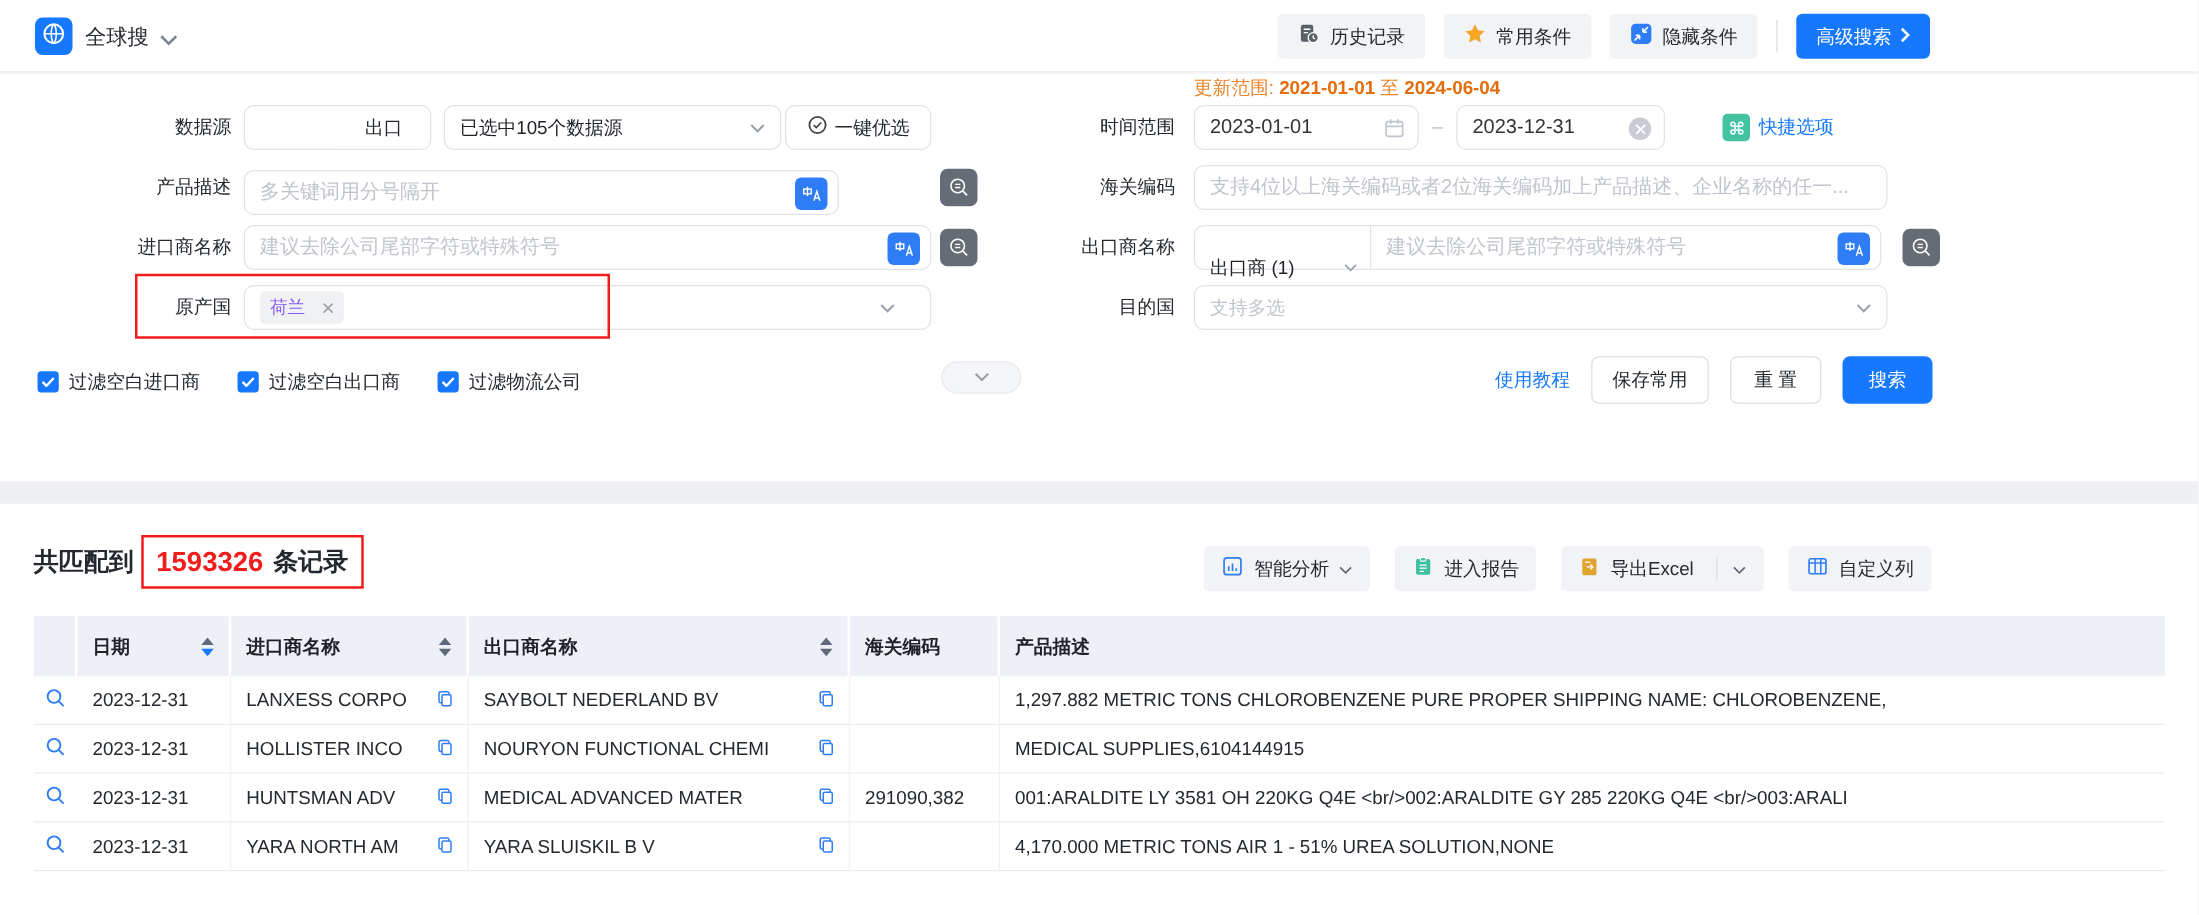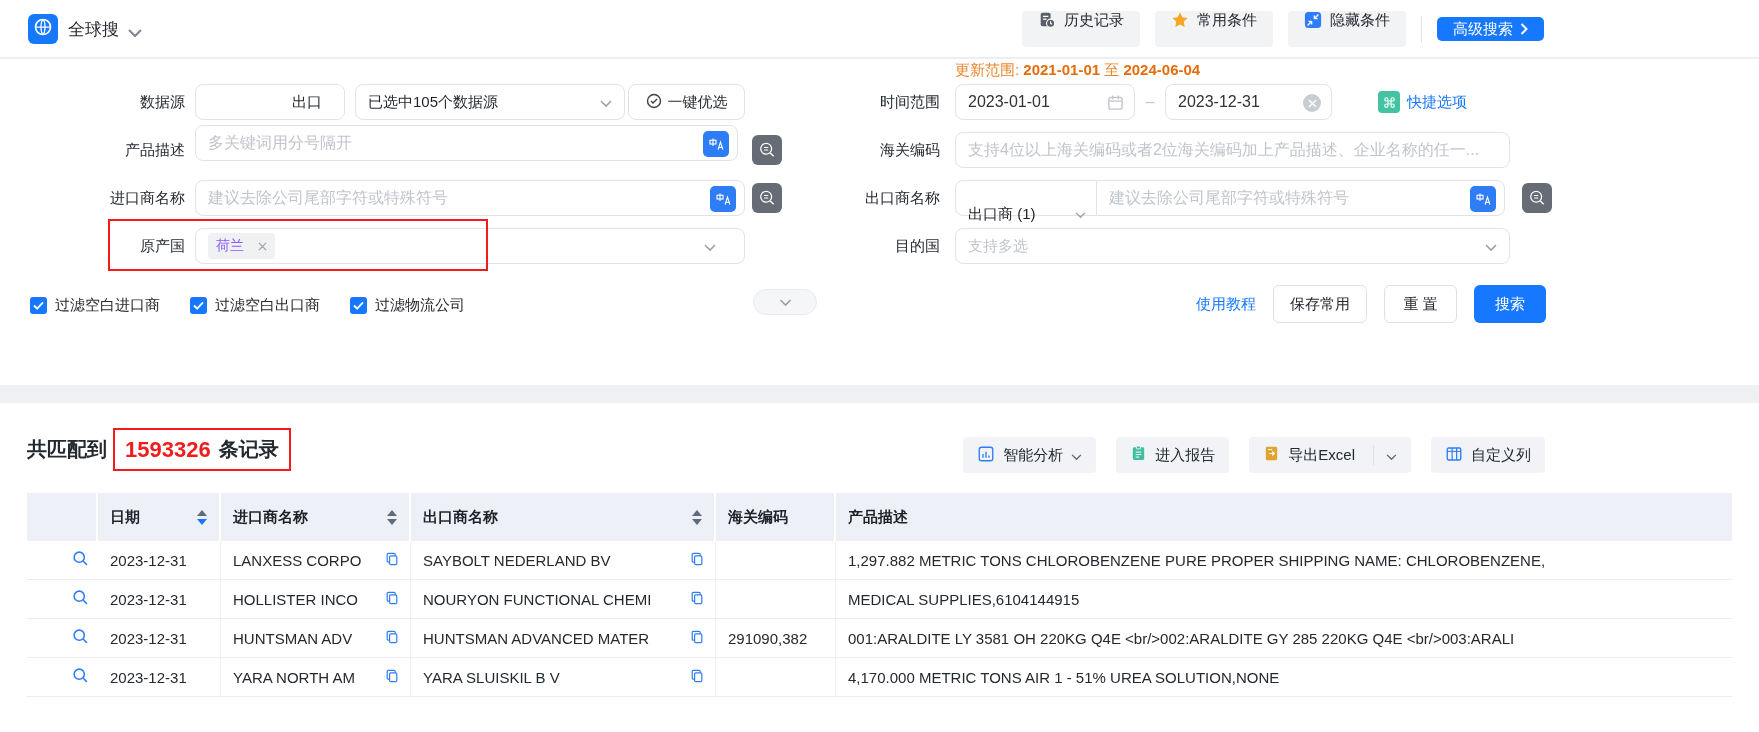--- a/index.html
+++ b/index.html
@@ -8,23 +8,23 @@
 
   
   .topbar { position:absolute; top:0; left:0; width:100%; height:58px; background:#fff;
             border-bottom:1px solid #ebedf0; display:flex; align-items:center; }
   .app-logo { position:absolute; left:28px; top:14px; width:30px; height:30px; border-radius:6px;
               background:#1677ff; display:flex; align-items:center; justify-content:center; }
   .app-title { position:absolute; left:68px; top:18px; font-size:17px; color:#24292f; }
   .app-caret { position:absolute; left:128px; top:24px; }
   .topbar-right { position:absolute; right:215px; top:11px; display:flex; align-items:center; gap:15px; }
   .pill { height:36px; background:#f2f3f5; border:none; border-radius:4px; padding:0 16px;
-          display:flex; align-items:flex-start; gap:8px; font-size:15px; color:#24292f; cursor:pointer; }
+          display:flex; align-items:center; gap:8px; font-size:15px; color:#24292f; cursor:pointer; }
   .v-divider { width:1px; height:26px; background:#dcdfe4; }
-  .btn-primary { height:24px; background:#1677ff; color:#fff; border:none; border-radius:5px;
+  .btn-primary { height:36px; background:#1677ff; color:#fff; border:none; border-radius:5px;
                  padding:0 16px; font-size:15px; display:flex; align-items:center; gap:7px; cursor:pointer; }
 
   
   .form-card { position:absolute; top:59px; left:0; width:100%; height:326px; background:#fff; }
   .lbl { position:absolute; width:160px; text-align:right; font-size:15px; color:#24292f; line-height:36px; }
   .lbl.left { left:25px; }
   .lbl.right { left:780px; width:160px; }
   .update-range { position:absolute; top:2px; left:955px; font-size:15px; color:#e8872e; }
   .update-range b { color:#e56c0a; font-weight:bold; }
   .ipt, .sel { border:1px solid #e0e3e8; border-radius:8px; height:36px; background:#fff;
@@ -79,21 +79,21 @@
   .count-box { border:2px solid #f21c1c; padding:6px 10px; display:flex; align-items:center; gap:8px; }
   .count-num { font-size:22px; font-weight:bold; color:#f21c1c; }
   .count-suffix { font-size:20px; font-weight:bold; color:#24292f; }
   .res-toolbar { position:absolute; right:214px; top:34px; display:flex; align-items:center; gap:20px; }
   .tool-pill { height:36px; background:#f1f3f6; border:none; border-radius:4px; padding:0 14px;
                display:flex; align-items:center; gap:8px; font-size:15px; color:#24292f; cursor:pointer; }
   .tool-pill .seg-div { width:1px; height:20px; background:#dcdfe4; margin:0 4px 0 10px; }
 
   
   .grid { position:absolute; left:27px; right:27px; top:90px; }
-  .trow { display:flex;padding-left:36px; }
+  .trow { display:flex; }
   .thead { background:#edf0f6; height:48px; }
   .thead .cell { display:flex; align-items:center; font-weight:bold; font-size:15px;
                  border-right:2px solid #fff; position:relative; }
   .tbody-row { height:39px; border-bottom:1px solid #e9ecf0; }
   .tbody-row .cell { display:flex; align-items:center; font-size:15px; color:#24292f;
                      border-right:1px solid #eef1f5; overflow:hidden; white-space:nowrap; }
   .cell { padding:0 12px; }
   .c0 { width:35px; padding:0; justify-content:center; border-right-width:0 !important; }
   .thead .c0 { border-right-width:2px !important; }
   .c1 { width:123px; }
@@ -232,21 +232,21 @@
               <circle cx="7" cy="17" r="2.6"></circle>
               <circle cx="17" cy="17" r="2.6"></circle>
               <path d="M9.6 9.6h4.8v4.8H9.6z"></path>
             </g>
           </svg>
       </span>
       <span>快捷选项</span>
     </div>
 
     <div class="lbl left" style="top:73px;">产品描述</div>
-    <div class="ipt" style="top:66px; left:195px; width:543px;align-items:flex-end;">
+    <div class="ipt" style="top:77px; left:195px; width:476px;align-items:flex-end;">
       <input placeholder="多关键词用分号隔开" style="">
       <span class="translate-badge">
         <svg width="18" height="18" viewBox="0 0 24 24">
             <g stroke="#fff" stroke-width="1.5" fill="none">
               <rect x="4" y="7" width="8" height="5"></rect>
               <path d="M8 4.5v10"></path>
               <path d="M14.8 19.5L18 9.5l3.2 10M15.8 16.5h4.4"></path>
             </g>
           </svg>
       </span>
@@ -558,21 +558,21 @@
         <div class="cell c2 name-cell">
           <span class="clip">HUNTSMAN ADV</span>
           <span class="copy">
             <svg width="16" height="16" viewBox="0 0 20 20">
                 <rect x="7" y="6" width="9" height="11" rx="1.5" fill="none" stroke="#2f7df6" stroke-width="1.5"></rect>
                 <path d="M7 14H5.5A1.5 1.5 0 0 1 4 12.5v-8A1.5 1.5 0 0 1 5.5 3h7A1.5 1.5 0 0 1 14 4.5V6" fill="none" stroke="#2f7df6" stroke-width="1.5"></path>
               </svg>
           </span>
         </div>
         <div class="cell c3 name-cell">
-          <span class="clip">HUNTSMAN ADVANCED MATER</span>
+          <span class="clip">MEDICAL ADVANCED MATER</span>
           <span class="copy">
             <svg width="16" height="16" viewBox="0 0 20 20">
                 <rect x="7" y="6" width="9" height="11" rx="1.5" fill="none" stroke="#2f7df6" stroke-width="1.5"></rect>
                 <path d="M7 14H5.5A1.5 1.5 0 0 1 4 12.5v-8A1.5 1.5 0 0 1 5.5 3h7A1.5 1.5 0 0 1 14 4.5V6" fill="none" stroke="#2f7df6" stroke-width="1.5"></path>
               </svg>
           </span>
         </div>
         <div class="cell c4">291090,382</div>
         <div class="cell c5">001:ARALDITE LY 3581 OH 220KG Q4E &lt;br/&gt;002:ARALDITE GY 285 220KG Q4E &lt;br/&gt;003:ARALI</div>
       </div>

